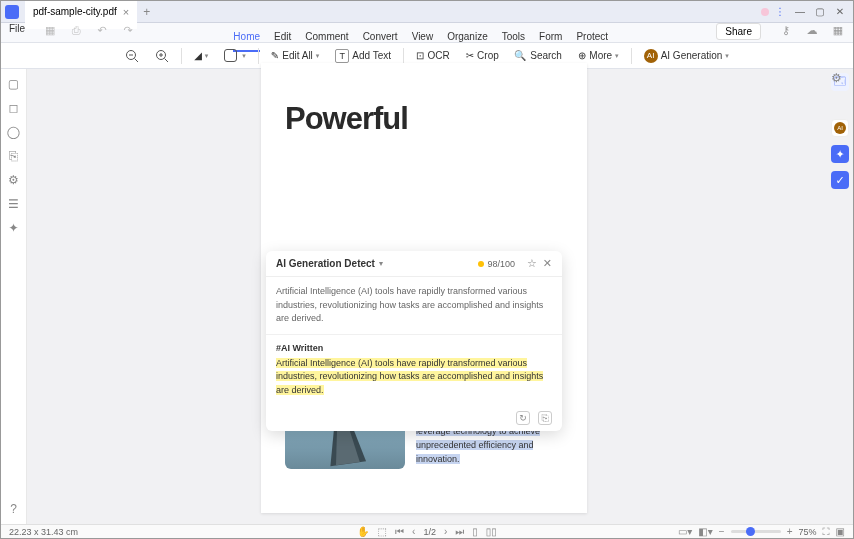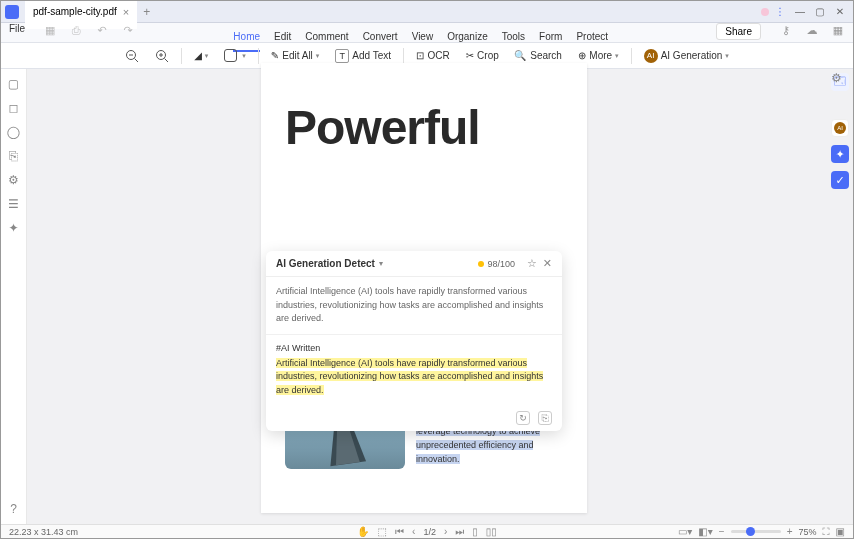--- a/index.html
+++ b/index.html
@@ -26,37 +26,37 @@
 .tb-sep{width:1px;height:16px;background:#e0e0e0}
 .tb-shape{width:13px;height:13px;border:1.5px solid #555;border-radius:3px}
 .ai-chip{width:14px;height:14px;background:#a16207;border-radius:50%;color:#fff;font-size:8px;display:flex;align-items:center;justify-content:center}
 .left-rail{position:absolute;top:68px;left:0;width:26px;background:#fff;bottom:14px;display:flex;flex-direction:column;align-items:center;padding-top:8px;gap:10px;border-right:1px solid #e8e8e8}
 .left-rail .ri{width:14px;height:14px;color:#888;font-size:12px;display:flex;align-items:center;justify-content:center;cursor:pointer}
 .left-rail .help{margin-top:auto;margin-bottom:8px}
 .right-rail{position:absolute;top:68px;right:0;width:26px;background:transparent;bottom:14px;display:flex;flex-direction:column;align-items:center;padding-top:4px;gap:8px}
 .right-rail .ri{width:18px;height:18px;border-radius:4px;display:flex;align-items:center;justify-content:center;font-size:11px;cursor:pointer}
 .sliders-top{position:absolute;right:8px;top:70px;width:14px;height:14px;color:#888;font-size:12px}
 .page{position:absolute;left:260px;top:62px;width:326px;height:450px;background:#fff;box-shadow:0 1px 3px rgba(0,0,0,0.1)}
-.doc-title{position:absolute;top:40px;left:24px;font-size:48px;font-weight:800;color:#2a2a2a;line-height:1.05;letter-spacing:-1px}
+.doc-title{position:absolute;top:40px;left:24px;font-size:31px;font-weight:800;color:#2a2a2a;line-height:1.05;letter-spacing:-1px}
 .doc-image{position:absolute;top:316px;left:24px;width:120px;height:90px;border-radius:6px;background:linear-gradient(180deg,#a8c8d8 0%,#8db4c8 40%,#6a8a9a 100%);overflow:hidden}
 .tower{position:absolute;left:40px;top:10px;width:0;height:0;border-left:18px solid transparent;border-right:18px solid transparent;border-bottom:75px solid #3a4a52;transform:rotate(-8deg)}
 .tower2{position:absolute;left:46px;top:15px;width:0;height:0;border-left:12px solid transparent;border-right:12px solid transparent;border-bottom:70px solid #5a6a72;transform:rotate(-8deg)}
 .doc-para{position:absolute;top:320px;left:155px;width:140px;font-size:9px;line-height:1.55;color:#333}
 .hl-blue{background:#c6d4f0}
 .popup{position:absolute;left:265px;top:250px;width:296px;background:#fff;border-radius:6px;box-shadow:0 4px 16px rgba(0,0,0,0.15);z-index:10;font-size:10px}
 .popup-head{display:flex;align-items:center;padding:6px 10px;border-bottom:1px solid #eee}
 .popup-title{font-weight:600;color:#333}
 .popup-caret{color:#888;margin-left:4px;font-size:8px}
 .popup-spacer{flex:1}
 .score{font-size:9px;color:#666;margin-right:6px}
 .score-dot{width:6px;height:6px;background:#ffc107;border-radius:50%;display:inline-block;margin-right:3px;vertical-align:middle}
 .popup-icon{color:#888;margin-left:6px;cursor:pointer;font-size:11px}
 .popup-body{padding:8px 10px;color:#666;font-size:9px;line-height:1.5;border-bottom:1px solid #f0f0f0}
 .popup-section{padding:8px 10px}
-.section-label{font-size:9px;font-weight:400;color:#333;margin-bottom:4px}
+.section-label{font-size:9px;font-weight:700;color:#333;margin-bottom:4px}
 .hl-yellow{background:#fff59d;font-size:9px;line-height:1.5;color:#333}
 .popup-foot{display:flex;justify-content:flex-end;padding:6px 10px;gap:8px}
 .foot-icon{width:14px;height:14px;border:1px solid #ccc;border-radius:3px;display:flex;align-items:center;justify-content:center;font-size:9px;color:#888;cursor:pointer}
 .statusbar{position:absolute;bottom:0;left:0;right:0;height:14px;background:#fafafa;border-top:1px solid #e0e0e0;display:flex;align-items:center;font-size:9px;color:#666;padding:0 8px}
 .sb-left{margin-right:auto}
 .sb-center{position:absolute;left:50%;transform:translateX(-50%);display:flex;align-items:center;gap:8px}
 .sb-icon{font-size:10px;color:#888;cursor:pointer}
 .sb-right{margin-left:auto;display:flex;align-items:center;gap:6px}
 .zoom-slider{width:50px;height:3px;background:#ddd;border-radius:2px;position:relative}
 .zoom-thumb{position:absolute;left:30%;top:-3px;width:9px;height:9px;background:#4a6cf7;border-radius:50%}

